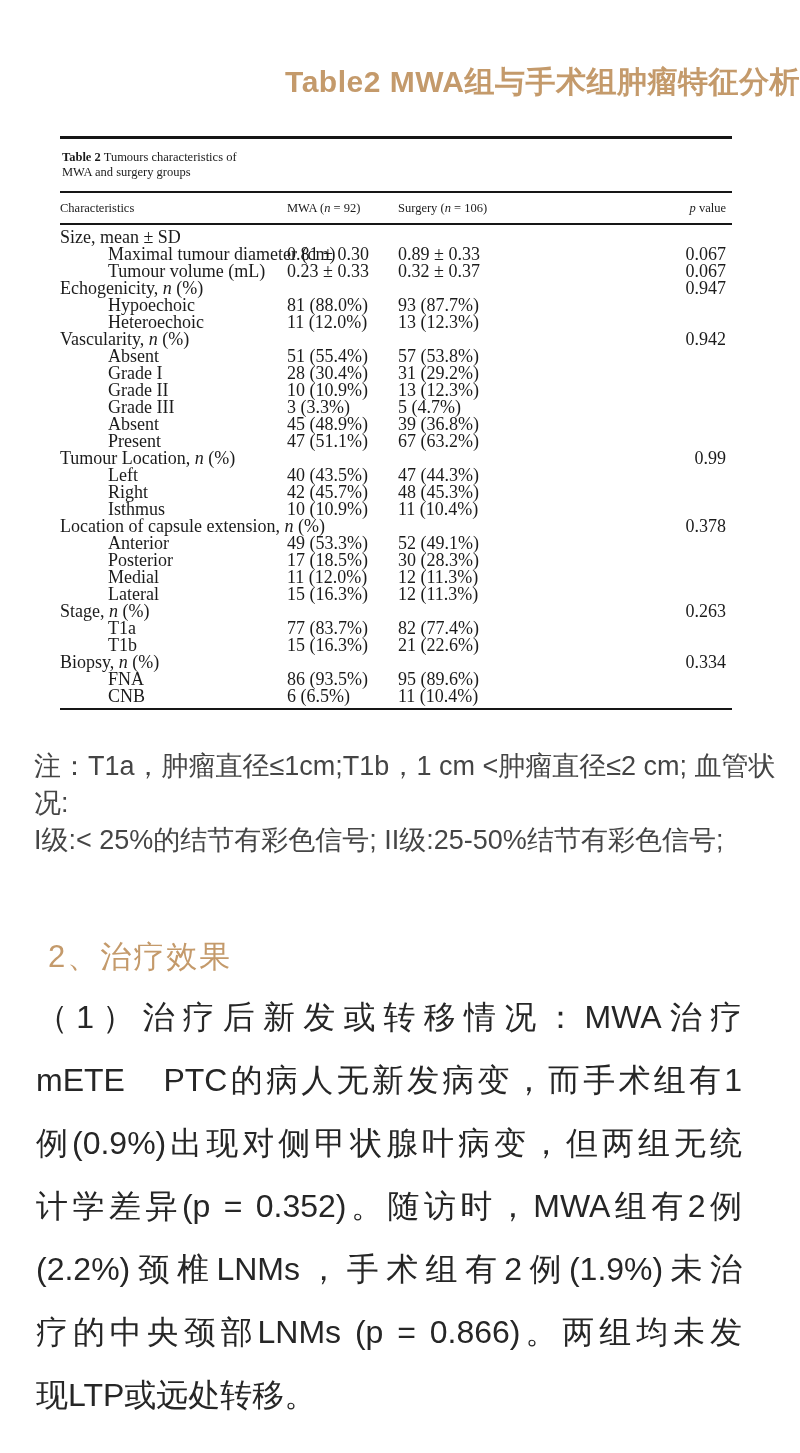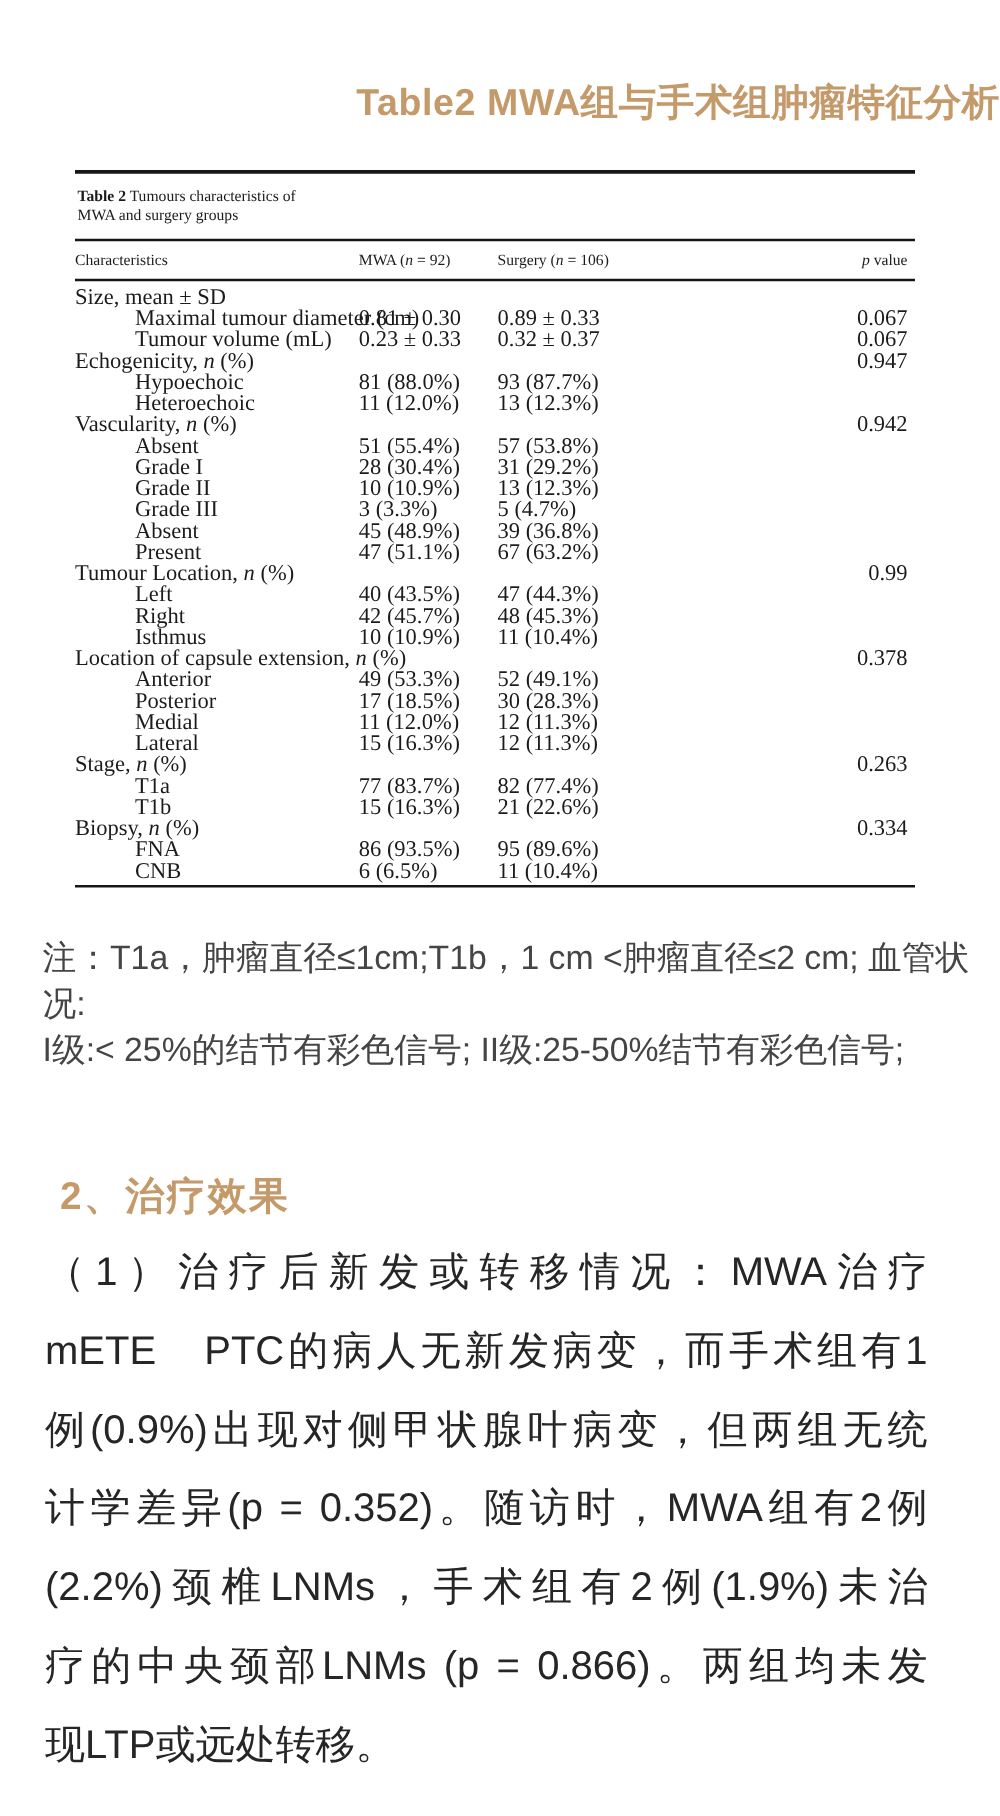--- a/index.html
+++ b/index.html
@@ -44,21 +44,21 @@
 
   
   .note {
     position:absolute; top:748px; left:34px; width:745px;
     font-size:27px; line-height:37px; color:var(--note,#454545);
   }
 
   
   .section-heading {
     position:absolute; top:936px; left:48px;
-    font-size:31px; font-weight:bold; color:var(--accent,#C49A6B);
+    font-size:31px; font-weight:normal; color:var(--accent,#C49A6B);
     letter-spacing:2px;
   }
 
   
   .para {
     position:absolute; top:986px; left:36px; width:706px;
     font-size:32px; line-height:63px; color:var(--body,#262626);
   }
   .para-line { text-align:justify; text-align-last:justify; }
   .para-line.last { text-align-last:left; }

